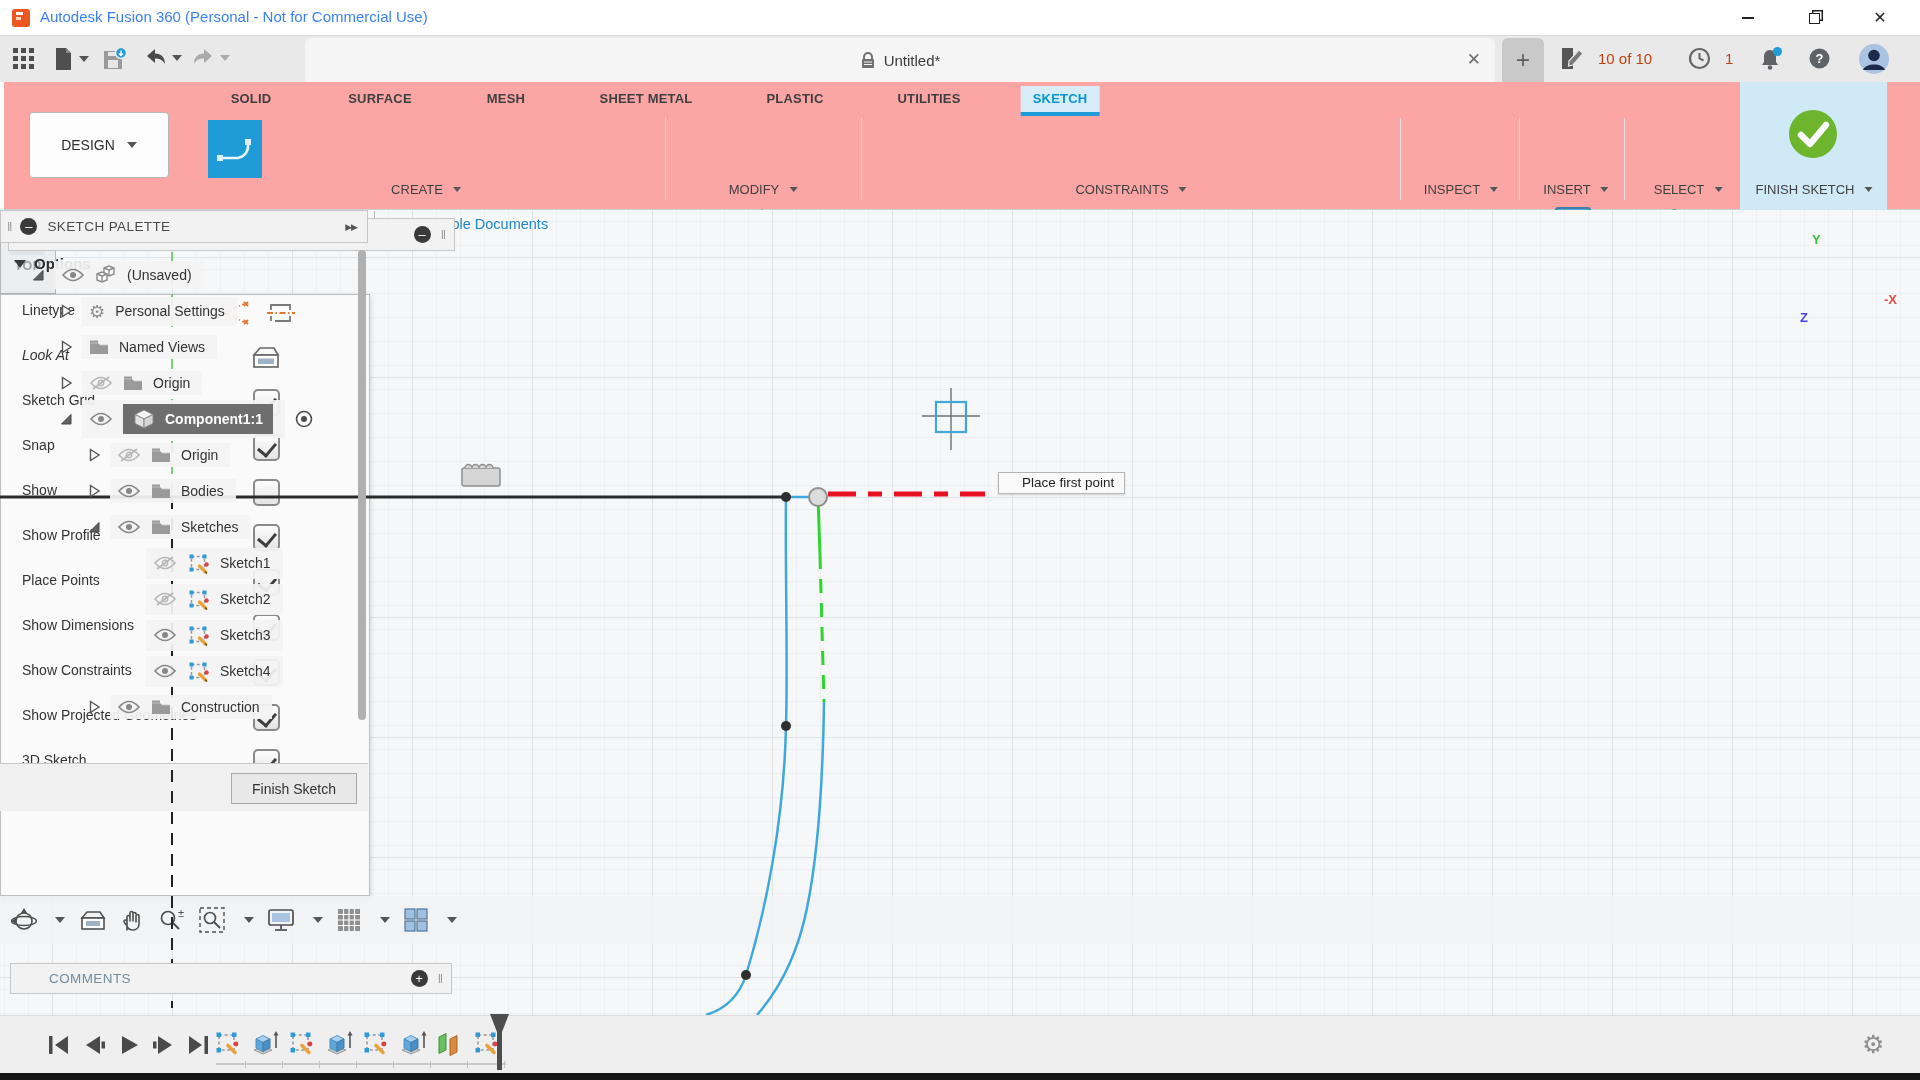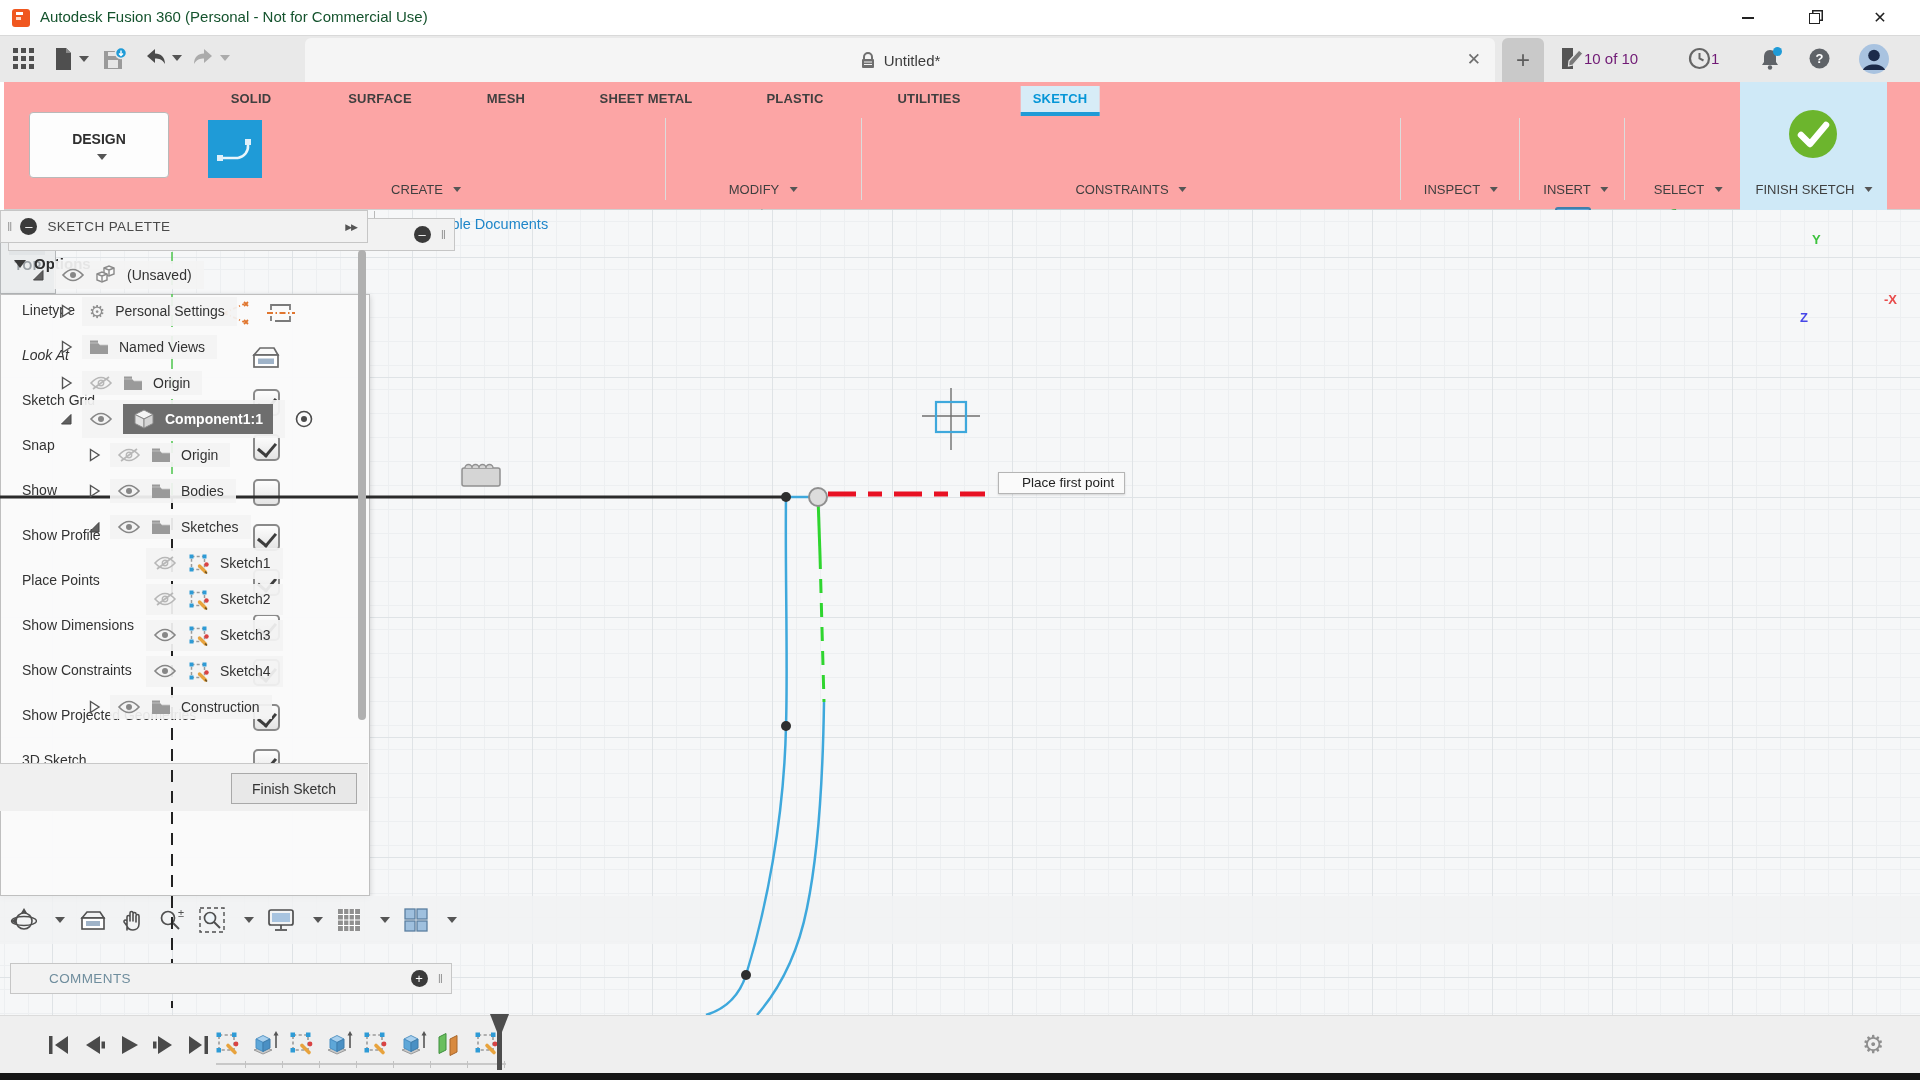--- a/index.html
+++ b/index.html
@@ -6,42 +6,42 @@
   html,body { width:1920px; height:1080px; overflow:hidden; background:#fff;
     font-family:"Liberation Sans","DejaVu Sans",sans-serif; }
   .abs { position:absolute; }
   #app { position:relative; width:1920px; height:1080px; }
 
   
   #titlebar { left:0; top:0; width:1920px; height:36px; background:#ffffff; border-bottom:1px solid #d9d9d9; }
   #fusion-logo { left:12px; top:9px; width:18px; height:18px; background:#f0571f; border-radius:3px; }
   #fusion-logo:before { content:""; position:absolute; left:4px; top:3px; width:7px; height:3px; background:#fff; }
   #fusion-logo:after { content:""; position:absolute; left:4px; top:8px; width:5px; height:3px; background:#ffd9c8; }
-  #win-title { left:40px; top:8px; font-size:15px; color:#14532d; }
+  #win-title { left:40px; top:8px; font-size:15px; color:#3b82f6; }
   .winbtn { top:0; width:46px; height:36px; display:flex; align-items:center; justify-content:center; color:#222; }
   .minbar { width:12px; height:2px; background:#222; }
   .restorebox { width:11px; height:11px; border:1.5px solid #222; box-shadow:3px -3px 0 -1.5px #fff, 3px -3px 0 0 #222; }
   .closex { font-size:16px; line-height:1; }
 
   
   #appbar { left:0; top:36px; width:1920px; height:46px; background:#e9e9e9; }
   .abicon { top:11px; display:flex; align-items:center; }
   .caret { width:0; height:0; border-left:5px solid transparent; border-right:5px solid transparent; border-top:6px solid #555; margin-left:5px; }
   .caret.dim { border-top-color:#ababab; }
   #doc-tab { left:305px; top:2px; width:1190px; height:44px; background:#f5f5f5; border-radius:6px 6px 0 0; display:flex; align-items:center; justify-content:center; gap:8px; }
   #tab-close { position:absolute; right:14px; top:11px; font-size:17px; color:#6f6f6f; }
   #tab-plus { left:1502px; top:2px; width:42px; height:44px; background:#c9c9c9; border-radius:6px 6px 0 0; display:flex; align-items:center; justify-content:center; font-size:24px; color:#5c5c5c; }
   .tab-title { font-size:15px; color:#3c3c3c; }
-  .appright { display:flex; align-items:center; gap:0; color:#701a75; font-size:15px; }
+  .appright { display:flex; align-items:center; gap:14px; color:#c2410c; font-size:15px; }
 
   
   #ribbon { left:4px; top:82px; width:1920px; height:128px; background:#fca5a5; border-bottom:1px solid #d0d0d0; }
   .rtab { top:4px; transform:translateX(-50%); font-size:13px; font-weight:bold; color:#3f3f3f; padding:5px 12px 6px 12px; letter-spacing:.2px; }
   .rtab.active { color:#0696d7; background:#d7ecf7; border-bottom:4px solid #1f9bd7; }
-  #design-btn { left:25px; top:30px; width:140px; height:66px; border:1px solid #b9b9b9; border-radius:4px; background:#fdfdfd; display:flex; align-items:center; justify-content:center; gap:7px; font-size:14px; font-weight:bold; color:#2e2e2e;flex-direction:column; }
+  #design-btn { left:25px; top:30px; width:140px; height:66px; border:1px solid #b9b9b9; border-radius:4px; background:#fdfdfd; display:flex; align-items:center; justify-content:center; gap:7px; font-size:14px; font-weight:normal; color:#2e2e2e; }
   .ticon { transform:translate(-50%,-50%); }
   .glabel { top:100px; transform:translateX(-50%); font-size:13px; color:#3f3f3f; display:flex; align-items:center; gap:5px; white-space:nowrap; }
   .glabel .caret { border-top-width:5px; border-left-width:4px; border-right-width:4px; }
   .rsep { top:36px; width:1px; height:82px; background:#dcdcdc; }
   #line-tool { left:204px; top:38px; width:54px; height:58px; background:#1f9bd7; display:flex; align-items:center; justify-content:center; }
   #finish-block { left:1736px; top:0; width:147px; height:128px; background:#cfe9f7; }
 
   
   #canvas { left:0; top:210px; width:1920px; height:805px; background-color:#f6f7f8;
     background-image:

